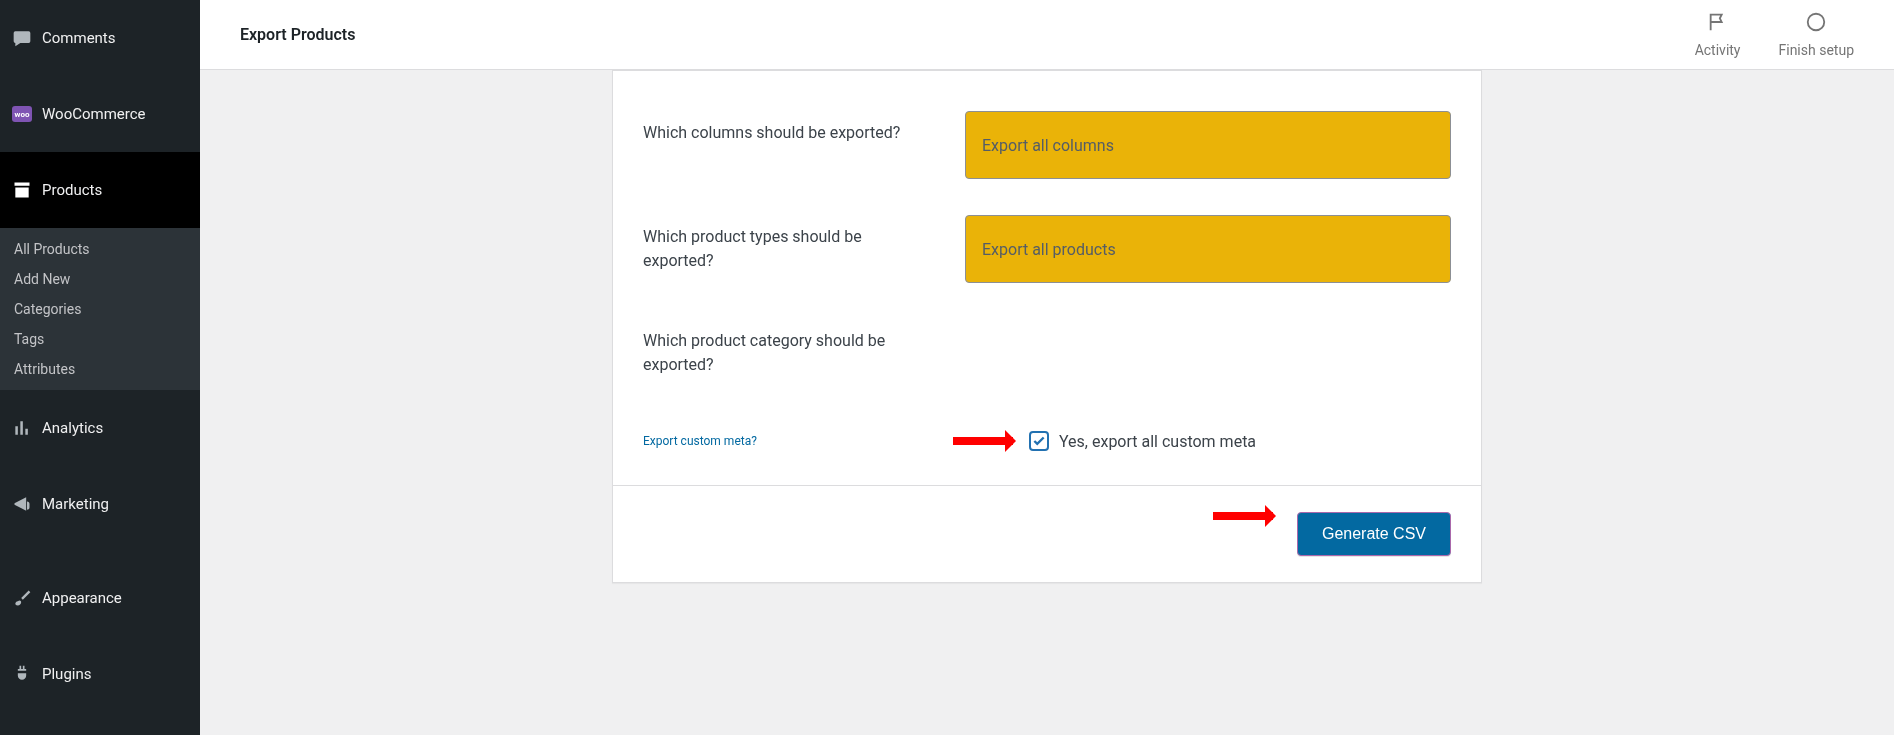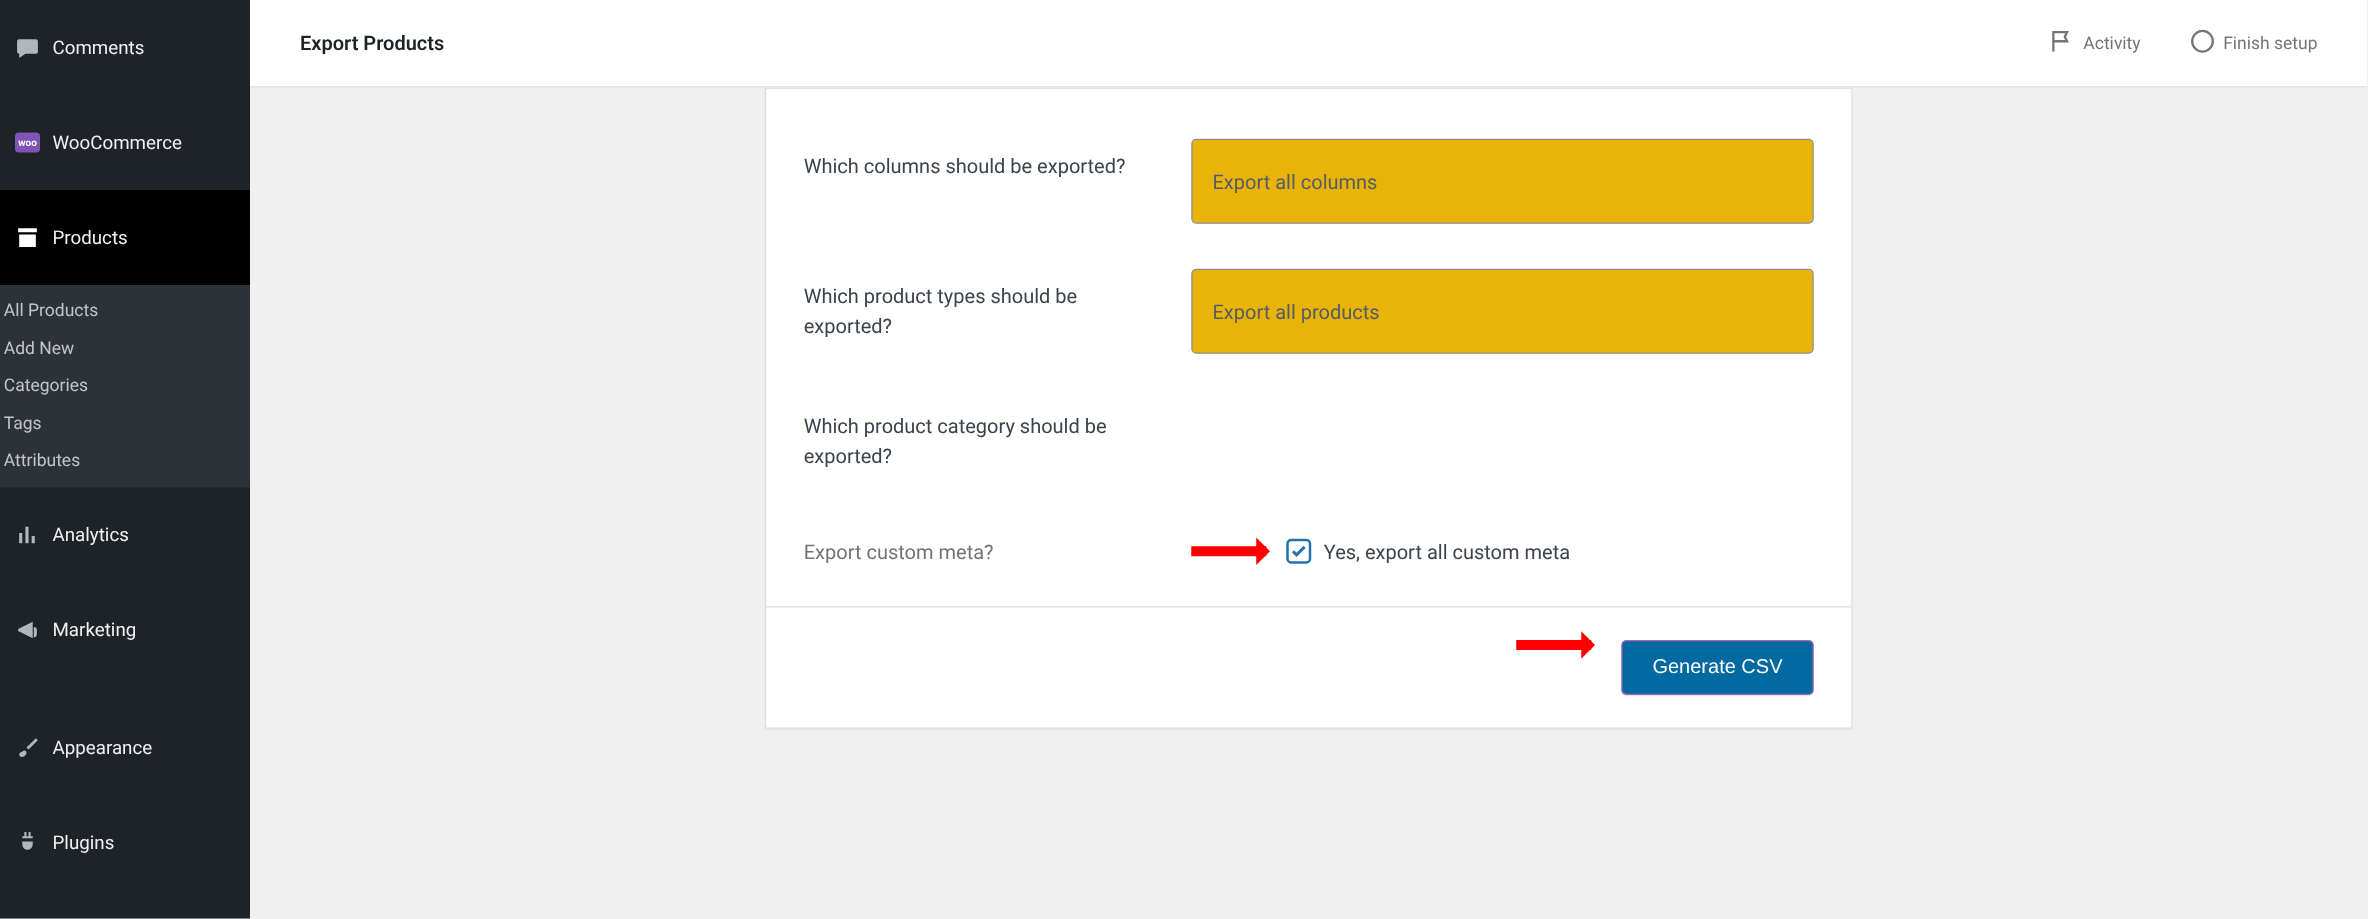--- a/index.html
+++ b/index.html
@@ -52,21 +52,21 @@
     top: 50%;
     transform: translateY(-50%);
     border: 10px solid transparent;
     border-right-color: #f0f0f1;
   }
   .submenu {
     background: #2c3338;
     padding: 6px 0;
   }
   .submenu-item {
-    padding: 7px 3px;
+    padding: 7px 14px;
     color: #c3c4c7;
     font-size: 14px;
     cursor: pointer;
   }
   .woo-badge {
     width: 22px; height: 16px;
     background: #7f54b3;
     border-radius: 3px;
     display:flex;align-items:center;justify-content:center;
     color:#fff; font-size:8px; font-weight:bold;
@@ -93,21 +93,21 @@
     font-size: 16px;
     font-weight: 600;
     color: #1d2327;
   }
   .topbar-actions {
     display: flex;
     gap: 38px;
   }
   .topbar-action {
     display: flex;
-    flex-direction: row;
+    flex-direction: column;
     align-items: center;
     gap: 6px;
     color: #757575;
     font-size: 14px;
     cursor: pointer;
   }
   .topbar-action svg { width: 22px; height: 22px; }
 
   
   .content-wrap {
@@ -119,21 +119,21 @@
     width: 870px;
     background: #fff;
     border: 1px solid #dcdcde;
     margin-top: 0;
     box-shadow: 0 1px 1px rgba(0,0,0,0.04);
   }
   .form-row {
     display: flex;
     align-items: flex-start;
     padding: 24px 30px 12px 30px;
-    gap: 20px;
+    gap: 32px;
   }
   .form-row:first-child { padding-top: 40px; }
   .form-label {
     width: 290px;
     flex-shrink: 0;
     font-size: 16px;
     color: #3c434a;
     line-height: 1.5;
     padding-top: 10px;
   }
@@ -155,22 +155,22 @@
   }
   .meta-row {
     display: flex;
     align-items: center;
     padding: 24px 30px 34px 30px;
     gap: 20px;
   }
   .meta-label {
     width: 290px;
     flex-shrink: 0;
-    font-size: 16px;
-    color: #737373;
+    font-size: 12px;
+    color: #0369a1;
   }
   .meta-field {
     flex: 1;
     display: flex;
     align-items: center;
     gap: 10px;
     font-size: 16px;
     color: #3c434a;
   }
   .checkbox {

